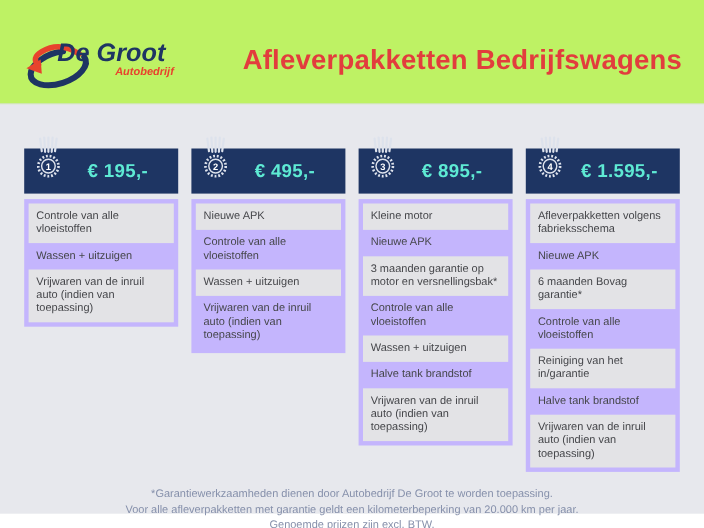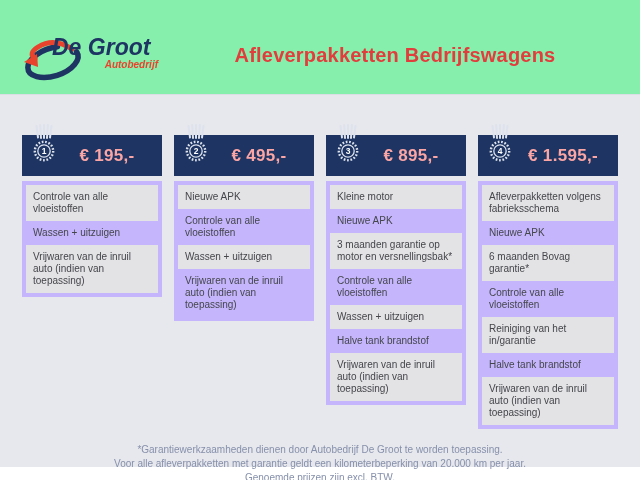--- a/index.html
+++ b/index.html
@@ -5,32 +5,32 @@
   :root{
     --navy:#1e3563; --red-title:#e23d3d; --red-logo:#e8432d;
     --page-bg:#e7e8ed; --row-gray:#e3e3e6; --medal:#dde2ec;
     --note:#8690ab; --item-text:#45464a;
   }
   *{box-sizing:border-box;margin:0;padding:0;}
   html,body{width:640px;height:480px;}
   body{font-family:"Liberation Sans",sans-serif;background:#ffffff;overflow:hidden;}
   svg text{font-family:"Liberation Sans",sans-serif;}
 
-  .header{height:95px;background:#86efac;display:flex;align-items:center;
+  .header{height:95px;background:#bef264;display:flex;align-items:center;
           padding:16px 20px 0 20px;border-bottom:1px solid #dcdee6;}
   .logo{width:150px;flex:0 0 auto;}
-  .page-title{flex:1;text-align:center;color:var(--red-title);font-size:20px;letter-spacing:.2px;}
+  .page-title{flex:1;text-align:right;color:var(--red-title);font-size:25px;letter-spacing:.2px;}
 
   .main{height:372px;background:var(--page-bg);padding:40px 22px 0 22px;}
   .columns{display:flex;gap:12px;}
   .package{flex:1;min-width:0;}
   .pkg-header{position:relative;height:41px;background:var(--navy);
               display:flex;align-items:center;justify-content:center;padding-left:30px;}
   .medal{position:absolute;left:6px;top:-12px;}
-  .price{color:#fca5a5;font-weight:bold;font-size:17px;letter-spacing:.3px;white-space:nowrap;}
+  .price{color:#5eead4;font-weight:bold;font-size:17px;letter-spacing:.3px;white-space:nowrap;}
   .pkg-card{margin-top:5px;background:#c4b5fd;padding:4px;}
   .pkg-item{padding:6px 7px;font-size:10px;line-height:12px;color:var(--item-text);}
   .pkg-item.alt{background:var(--row-gray);}
 
   .notes{margin-top:14px;text-align:center;color:var(--note);font-size:10px;line-height:14px;}
 </style>
 </head>
 <body>
 
 <header class="header">

